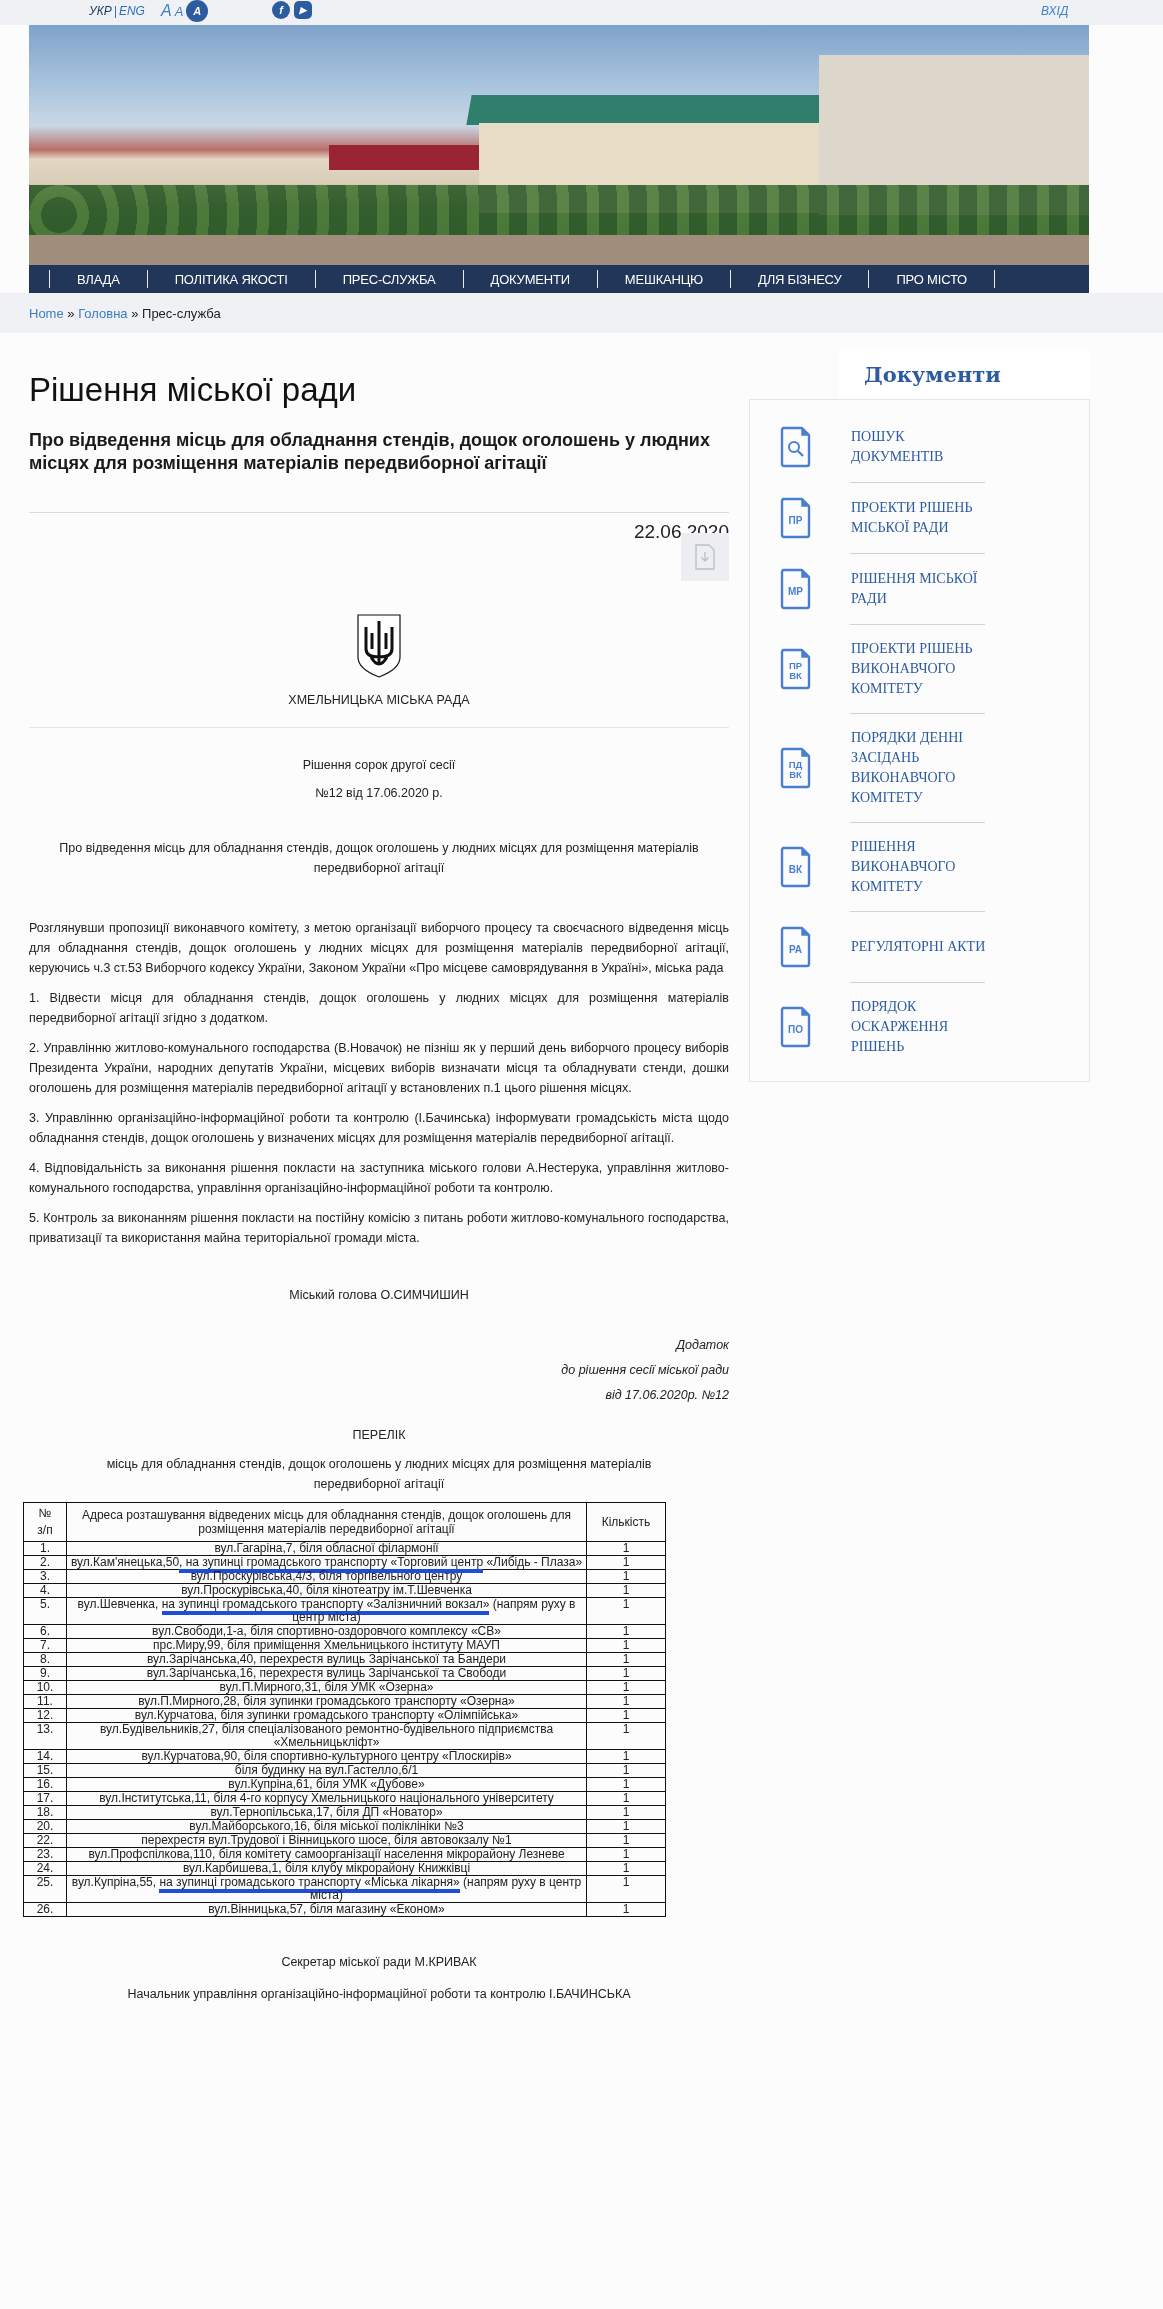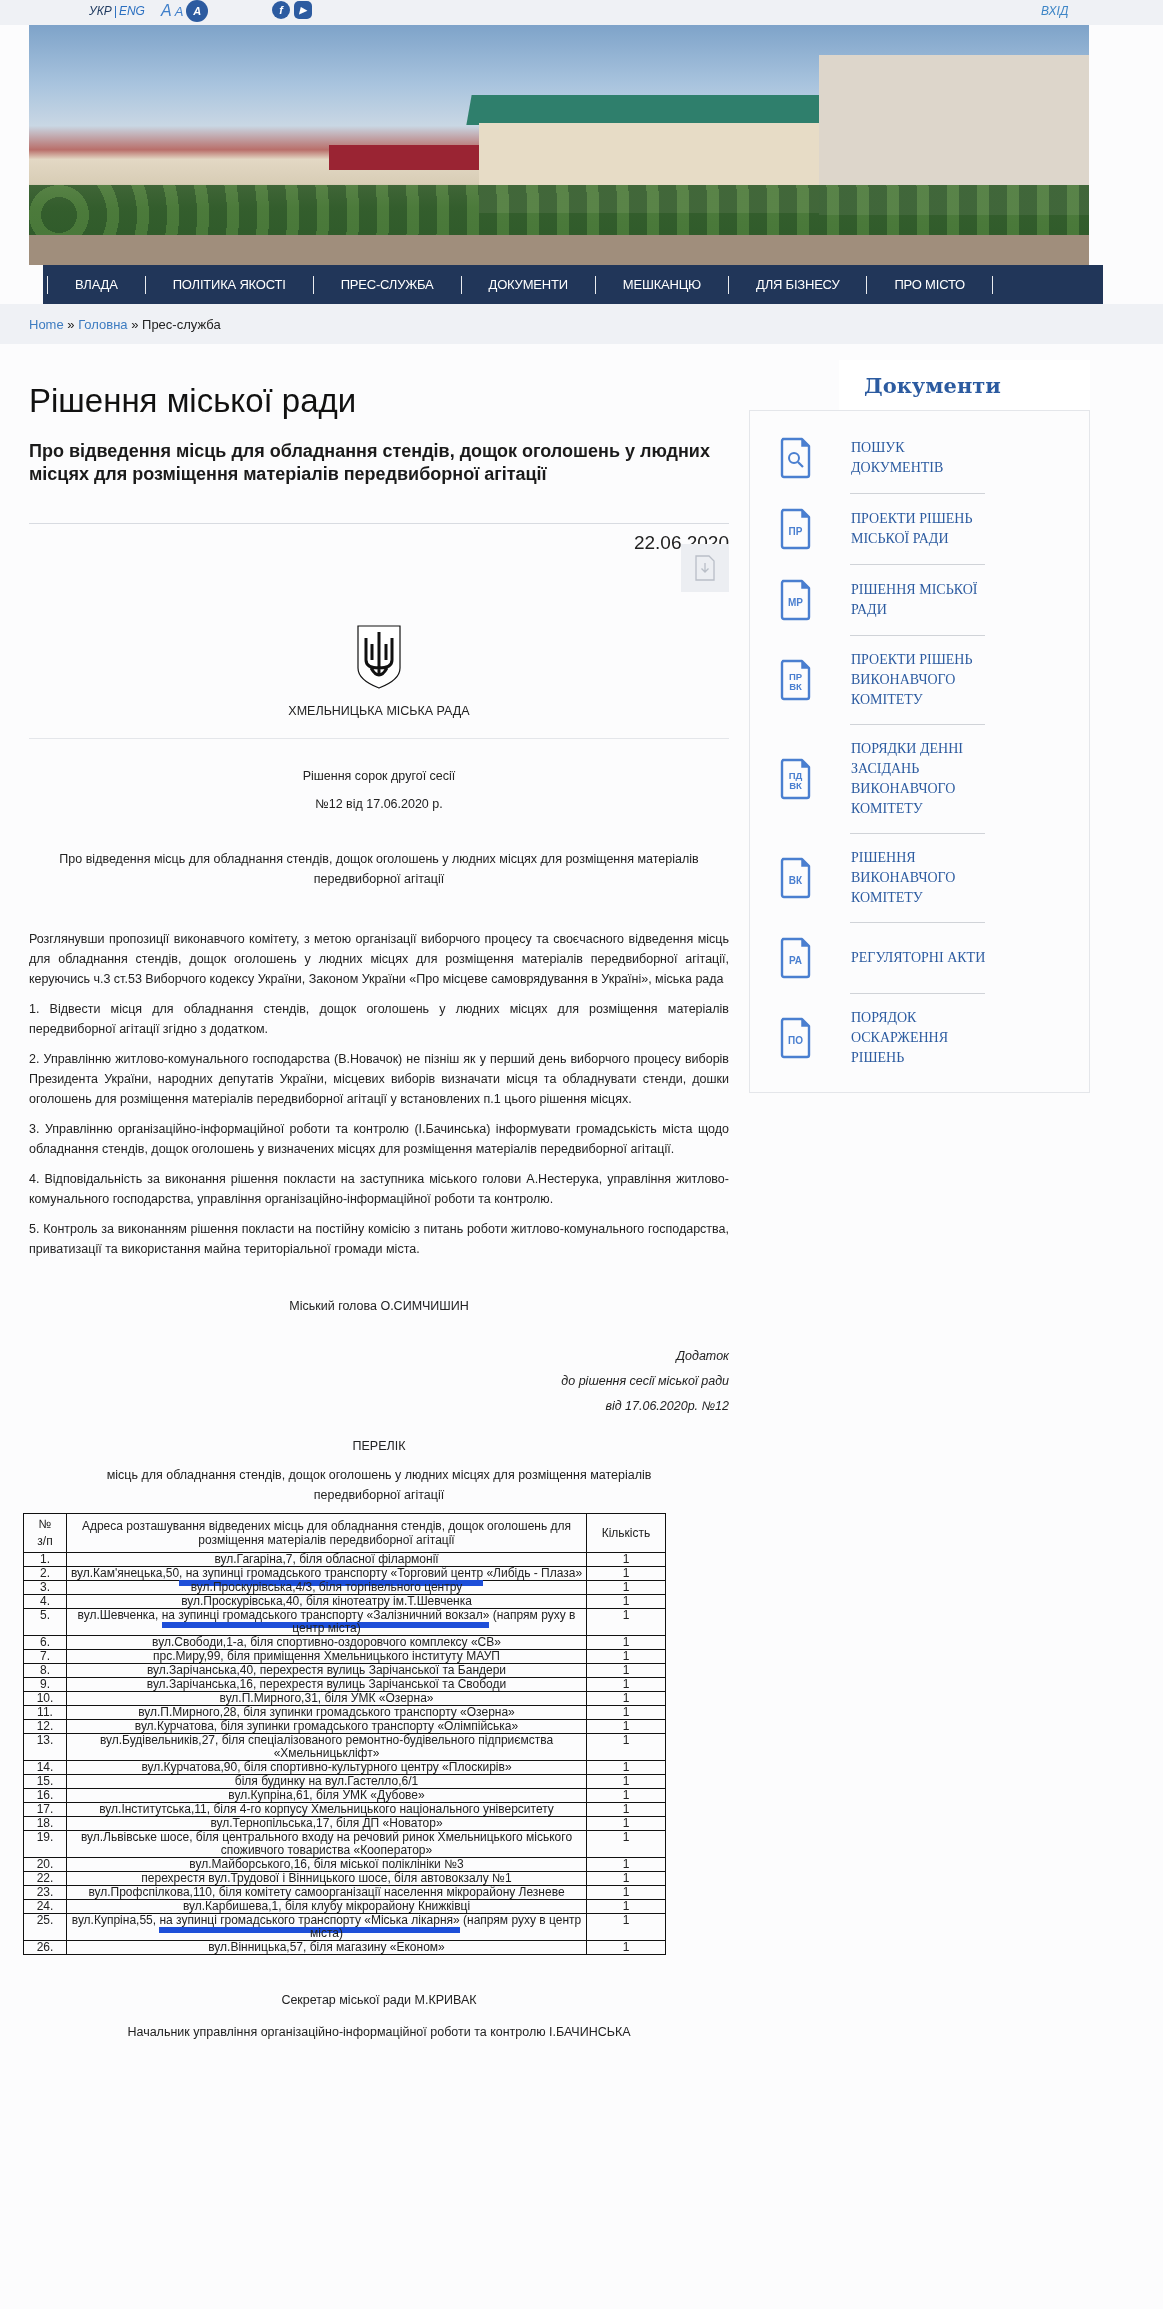--- a/index.html
+++ b/index.html
@@ -23,21 +23,21 @@
   .hero .bldg2 { position: absolute; left: 790px; top: 30px; width: 270px; height: 160px; background: #ddd6cb; }
   .hero .redroof { position: absolute; left: 300px; top: 120px; width: 150px; height: 25px; background: #9a2433; }
   .hero .trees { position: absolute; left: 0; top: 160px; width: 1060px; height: 60px; background: repeating-radial-gradient(circle at 30px 30px, #2f5a2a 0 18px, #4a7a3a 18px 30px); opacity: .9; }
   .hero .plaza { position: absolute; left: 0; top: 210px; width: 1060px; height: 30px; background: #a08e7c; }
   .logo-box { position: absolute; left: 18px; top: 14px; width: 237px; height: 93px; background: #1f3254; display: flex; align-items: center; }
   .logo-box .crest { width: 54px; height: 78px; margin-left: 12px; margin-right: 10px; }
   .logo-box .t1 { color: #fff; font-weight: bold; font-size: 16px; letter-spacing: .3px; }
   .logo-box .t2 { color: #fff; font-size: 12px; margin-top: 4px; }
   .logo-box .t3 { color: #fff; font-size: 10.5px; margin-top: 6px; font-weight: bold; }
 
-  .nav { margin-left: 43px; width: 1060px; height: 39px; background: #213659; display: flex; align-items: center; padding-left: 4px; }
+  .nav { margin-left: 29px; width: 1060px; height: 28px; background: #213659; display: flex; align-items: center; padding-left: 20px; }
   .nav .sep { width: 1px; height: 18px; background: #fff; opacity: .9; }
   .nav .item { color: #fff; font-size: 13px; padding: 0 27px; text-transform: uppercase; letter-spacing: -.2px; }
 
   .breadcrumb { background: #eff1f5; height: 40px; padding-left: 29px; display: flex; align-items: center; font-size: 13px; color: #222; }
   .breadcrumb .lnk { color: #3d7cc1; }
 
   .main { position: relative; height: 1984px; }
   .content { position: absolute; left: 29px; top: 0; width: 700px; }
   .page-title { margin-top: 38px; font-size: 33px; font-weight: normal; color: #111; }
   .subtitle { margin-top: 20px; font-size: 18px; font-weight: bold; line-height: 23px; color: #1a1a1a; }
@@ -50,21 +50,21 @@
   .doc p { line-height: 20px; text-align: justify; margin-bottom: 10px; }
   .trident { display: block; margin: 0 auto; width: 46px; height: 66px; }
   .council { text-align: center; margin-top: 14px; font-size: 12.5px; }
   .doc-hr { height: 1px; background: #e4e6ea; margin-top: 20px; }
 
   table.lst { border-collapse: collapse; margin-left: -6px; width: 643px; font-size: 12px; }
   table.lst td { border: 1px solid #111; text-align: center; line-height: 13px; vertical-align: top; padding: 0 2px; }
   table.lst td.n { width: 43px; }
   table.lst td.q { width: 79px; }
   table.lst th { border: 1px solid #111; font-weight: normal; line-height: 14px; padding: 2px; }
-  .ul-red { border-bottom: 6px solid #1d4ed8; margin-top: 37px; }
+  .ul-red { border-bottom: 4px solid #1d4ed8; margin-top: 37px; }
 
   .sidebar { position: absolute; left: 749px; top: 0; width: 341px; }
   .side-head { margin-left: 90px; width: 251px; height: 54px; border-bottom: 4px solid #4fb3e8; background: #fff; display: flex; align-items: center; padding-left: 25px; }
   .side-head span { font-family: "DejaVu Serif", serif; font-weight: bold; font-size: 21px; color: #2c5ba0; }
   .side-box { border: 1px solid #e4e6ea; margin-top: -4px; padding: 12px 0 10px; background: #fcfcfd; }
   .side-item { display: flex; align-items: center; padding: 14px 0 14px 30px; position: relative; }
   .side-item .ico { width: 31px; height: 42px; margin-right: 40px; flex: none; }
   .side-item .lbl { font-family: "Liberation Serif", serif; font-size: 14px; color: #2c5ba0; line-height: 20px; text-transform: uppercase; width: 140px; }
   .side-div { margin-left: 100px; width: 135px; height: 1px; background: #d0d3d8; }
 </style>
@@ -252,25 +252,20 @@
               <td class="n">17.</td>
               <td><span>вул.Інститутська,11, біля 4-го корпусу Хмельницького національного університету</span></td>
               <td class="q">1</td>
             </tr>
             <tr>
               <td class="n">18.</td>
               <td><span>вул.Тернопільська,17, біля ДП «Новатор»</span></td>
               <td class="q">1</td>
             </tr>
             <tr>
-              <td class="n">19.</td>
-              <td><span>вул.Львівське шосе, біля центрального входу на речовий ринок Хмельницького міського споживчого товариства «Кооператор»</span></td>
-              <td class="q">1</td>
-            </tr>
-            <tr>
               <td class="n">20.</td>
               <td><span>вул.Майборського,16, біля міської поліклініки №3</span></td>
               <td class="q">1</td>
             </tr>
             <tr>
               <td class="n">22.</td>
               <td><span>перехрестя вул.Трудової і Вінницького шосе, біля автовокзалу №1</span></td>
               <td class="q">1</td>
             </tr>
             <tr>

